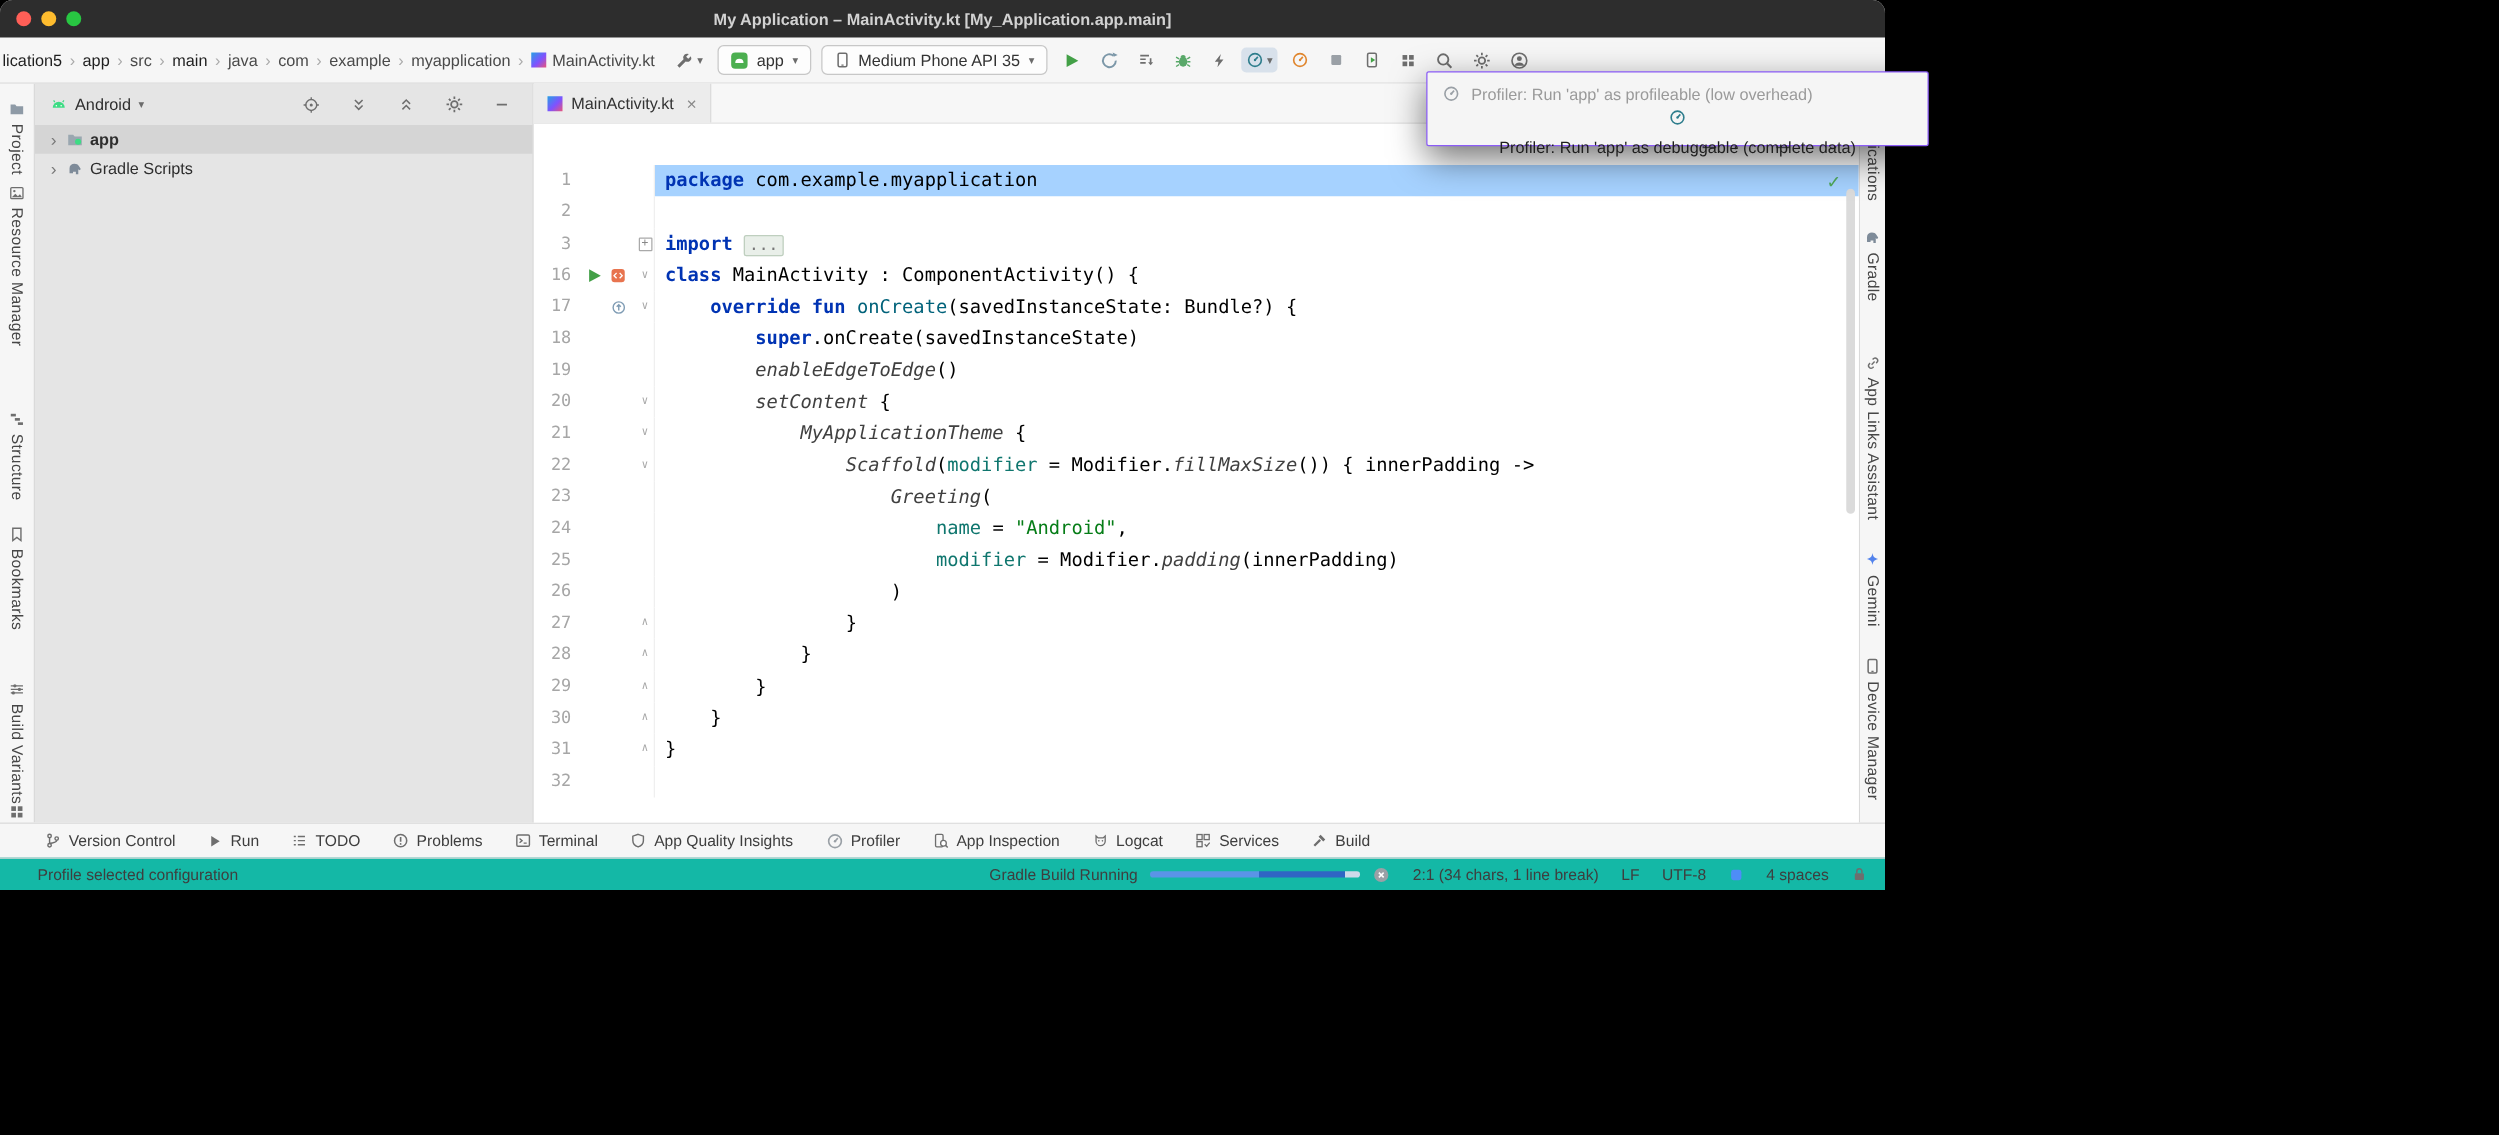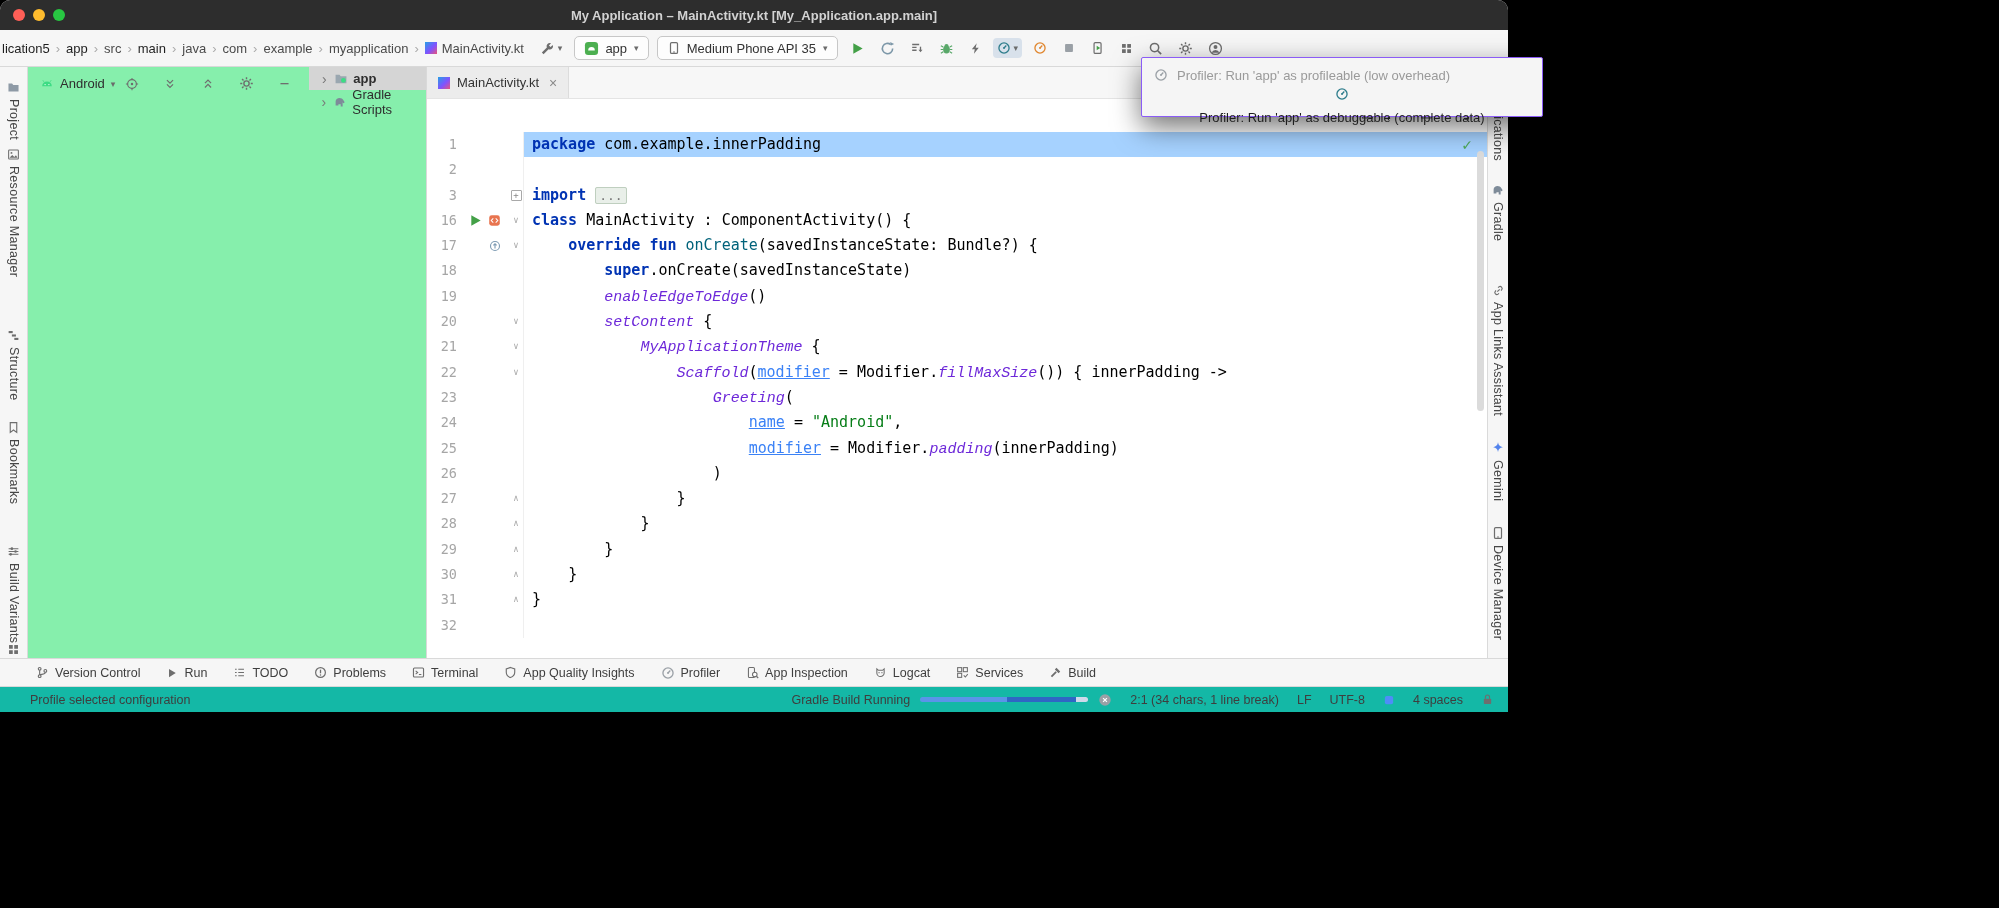--- a/index.html
+++ b/index.html
@@ -37,21 +37,21 @@
   #left-stripe .stripe-item:nth-child(3){margin-top:52px;}
   #left-stripe .stripe-item:nth-child(4){margin-top:20px;}
   #left-stripe .stripe-item:nth-child(5){margin-top:41px;}
   #left-stripe .stripe-item.bottom{margin-top:auto;margin-bottom:10px;}
   #right-stripe .stripe-item:nth-child(1){margin-top:4px;}
   #right-stripe .stripe-item:nth-child(2){margin-top:22px;}
   #right-stripe .stripe-item:nth-child(3){margin-top:43px;}
   #right-stripe .stripe-item:nth-child(4){margin-top:25px;}
   #right-stripe .stripe-item:nth-child(5){margin-top:24px;}
   
-  .project-panel{flex:0 0 398px;background:#86efac;border-right:1px solid #D9D9D9;display:flex;flex-direction:row;}
+  .project-panel{flex:0 0 398px;background:#e5e5e5;border-right:1px solid #D9D9D9;display:flex;flex-direction:column;}
   .panel-header{height:33px;display:flex;align-items:center;gap:6px;padding:0 12px;}
   .panel-title{font-size:13px;color:#2E2E2E;display:inline-flex;align-items:center;gap:5px;}
   .panel-actions{margin-left:auto;display:flex;align-items:center;gap:16px;padding-right:2px;}
   .tree-row{height:23px;display:flex;align-items:center;gap:5px;font-size:13px;color:#2E2E2E;padding-left:10px;}
   .tree-row.selected{background:#D5D5D5;}
   .tree-chevron{color:#787878;font-size:14px;width:10px;text-align:center;line-height:1;}
   .tree-label.bold{font-weight:bold;}
   
   .editor{flex:1;min-width:0;background:#fff;position:relative;display:flex;flex-direction:column;}
   .tabbar{flex:0 0 31px;background:#F7F7F7;border-bottom:1px solid #E4E4E4;display:flex;}
@@ -62,22 +62,22 @@
   .code-area{flex:1;overflow:hidden;padding-top:33px;font-family:"DejaVu Sans Mono","Liberation Mono",monospace;}
   .row{display:flex;height:25.3px;line-height:25.3px;font-size:15px;}
   .gut-num{flex:0 0 30px;text-align:right;color:#A6A6A6;font-size:13.5px;}
   .gut-icons{flex:0 0 52px;display:flex;justify-content:flex-end;align-items:center;gap:5px;padding-right:8px;box-sizing:border-box;}
   .gut-fold{flex:0 0 15px;color:#A9A9A9;font-size:9px;text-align:center;border-right:1px solid #EFEFEF;box-sizing:border-box;}
   .plusbox{display:inline-block;width:9px;height:9px;border:1px solid #A9A9A9;border-radius:1px;line-height:8px;font-size:9px;color:#888;background:#fff;}
   .code-line{flex:1;white-space:pre;color:#000;padding-left:8px;}
   .row.selected .code-line{background:#A6D2FF;}
   .s-kw{color:#0033B3;font-weight:bold;}
   .s-fn{color:#00627A;}
-  .s-fni{color:#6d28d9;font-style:italic;font-family:Liberation Mono, monospace;}
-  .s-arg{color:#3b82f6;text-decoration:underline;}
+  .s-fni{color:#404040;font-style:italic;}
+  .s-arg{color:#0f766e;}
   .s-str{color:#067D17;}
   .s-pl{color:#000;}
   .s-fold{background:#E9EFE9;border:1px solid #BFCFBF;border-radius:2px;color:#777;padding:0 3px;font-size:13px;}
   .check{position:absolute;top:70px;right:14px;color:#4FA85A;font-size:14px;font-weight:bold;z-index:6;}
   .scroll-thumb{position:absolute;top:84px;right:3px;width:7px;height:260px;background:#DBDBDB;border-radius:4px;z-index:6;}
   
   .bottombar{flex:0 0 27px;background:#F6F6F6;border-top:1px solid #D9D9D9;display:flex;align-items:center;gap:26px;padding-left:36px;font-size:12.5px;color:#3E3E3E;}
   .btool{display:inline-flex;align-items:center;gap:6px;white-space:nowrap;}
   .statusbar{flex:0 0 25px;background:#14b8a6;border-top:1px solid #D9D9D9;display:flex;align-items:center;padding:0 14px 0 30px;font-size:12.5px;color:#3E3E3E;}
   .sb-right{margin-left:auto;display:flex;align-items:center;gap:18px;white-space:nowrap;}
@@ -483,21 +483,21 @@
                 </svg>
               </span>
               <span>Design</span>
             </span>
           </div>
         <div class="code-area" id="code-area">
             <div class="row selected">
               <span class="gut-num">1</span>
               <span class="gut-icons"></span>
               <span class="gut-fold"></span>
-              <span class="code-line"><span class="s-kw">package</span><span class="s-pl"> com.example.innerPadding</span></span>
+              <span class="code-line"><span class="s-kw">package</span><span class="s-pl"> com.example.myapplication</span></span>
             </div>
             <div class="row">
               <span class="gut-num">2</span>
               <span class="gut-icons"></span>
               <span class="gut-fold"></span>
               <span class="code-line"></span>
             </div>
             <div class="row">
               <span class="gut-num">3</span>
               <span class="gut-icons"></span>

